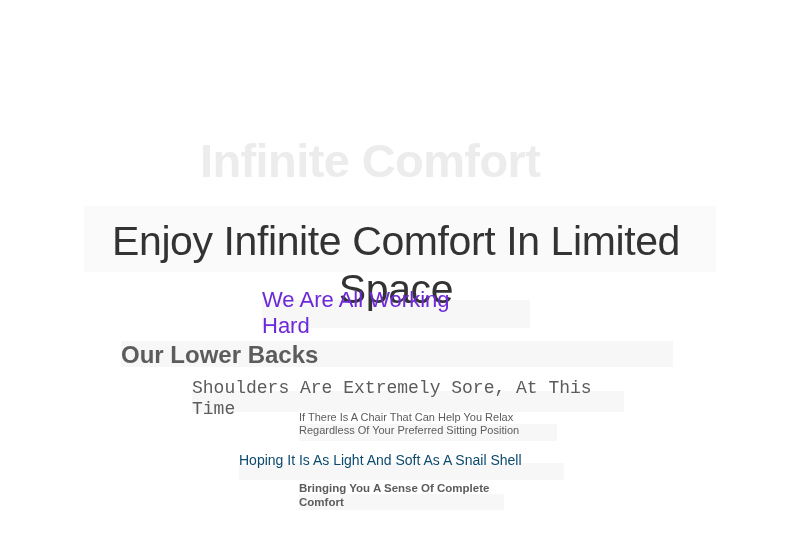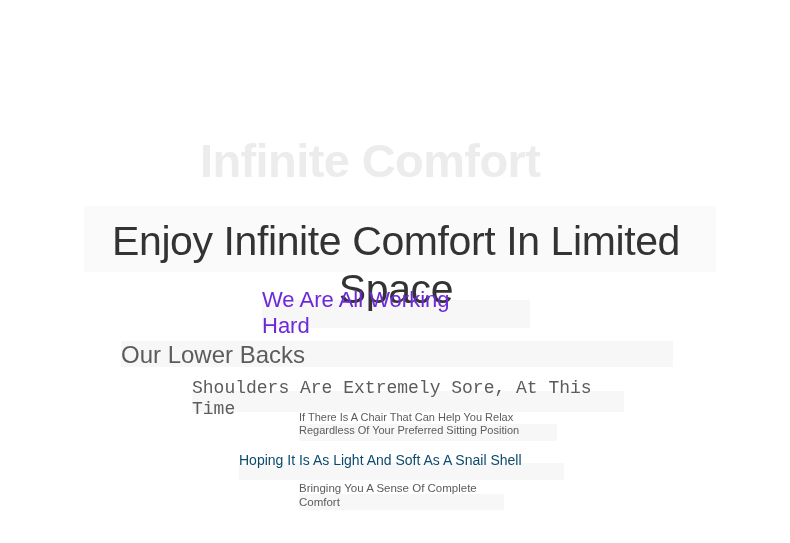--- a/index.html
+++ b/index.html
@@ -69,20 +69,21 @@
     font-size: 22px;
     color: #6d28d9;
   }
 
   #line-lowerbacks {
     left: 121px;
     top: 341px;
     width: 420px;
     font-size: 24px;
     color: #5c5c5c;
+    font-weight: bold;
   }
 
   #line-shoulders {
     left: 192px;
     top: 378px;
     width: 420px;
     font-size: 18px;
     color: #5c5c5c;
     font-family: Liberation Mono, monospace;
   }
@@ -104,20 +105,21 @@
     color: #0c4a6e;
   }
 
   #line-bringing {
     left: 299px;
     top: 481px;
     width: 200px;
     font-size: 11.5px;
     color: #5c5c5c;
     line-height: 1.22;
+    font-weight: bold;
   }
 
   
   #band-headline   { left: 84px;  top: 206px; width: 632px; height: 66px; }
   #band-working    { left: 262px; top: 300px; width: 268px; height: 28px; }
   #band-lowerbacks { left: 121px; top: 341px; width: 552px; height: 26px; }
   #band-shoulders  { left: 192px; top: 391px; width: 432px; height: 21px; }
   #band-chair      { left: 299px; top: 424px; width: 258px; height: 17px; }
   #band-snail      { left: 239px; top: 463px; width: 325px; height: 17px; }
   #band-bringing   { left: 299px; top: 494px; width: 205px; height: 16px; }

